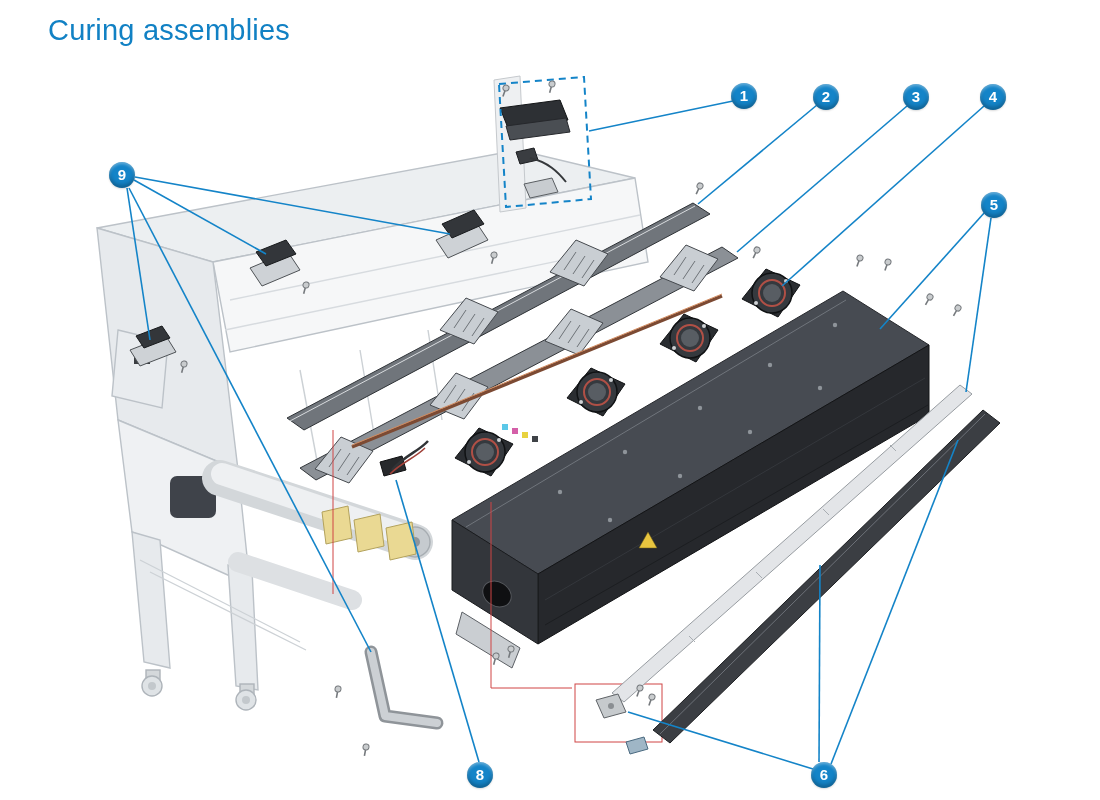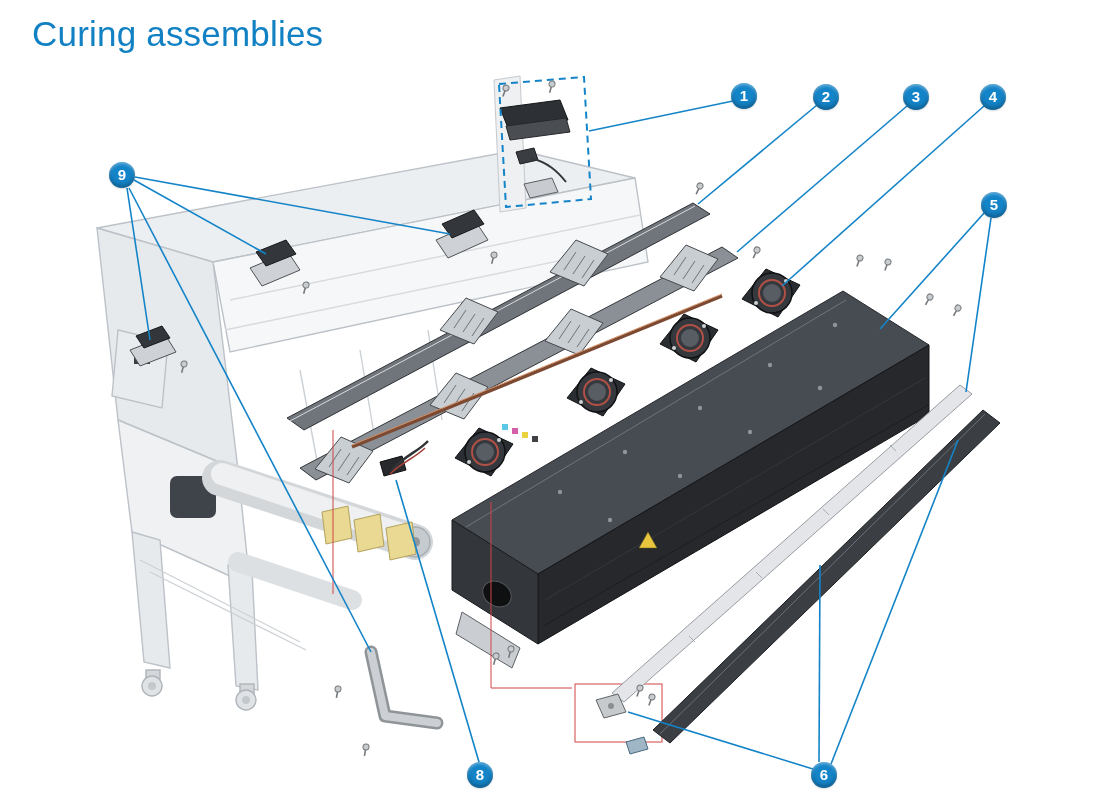--- a/index.html
+++ b/index.html
@@ -1,18 +1,18 @@
 <!DOCTYPE html>
 <html style="--title: #1181C4; --accent: #1484C8; --callout-bg: #1484C8; --callout-text: #FFFFFF; --red-line: #D04545; --dark-part: #26282C; --light-part: #CED2D6;"><head>
 <meta charset="utf-8">
 <style>
   html,body{margin:0;padding:0;background:#ffffff;}
   body{font-family:"Liberation Sans",sans-serif;}
   .canvas{position:relative;width:1100px;height:800px;background:#ffffff;overflow:hidden;}
-  .title{position:absolute;left:32px;top:14px;margin:0;font-size:35px;font-weight:500;
+  .title{position:absolute;left:48px;top:14px;margin:0;font-size:29px;font-weight:500;
          color:var(--title,#1181C4);letter-spacing:.2px;}
   .art{position:absolute;left:0;top:0;}
   .callout{position:absolute;width:26px;height:26px;border-radius:50%;
            background:var(--callout-bg,#1484C8);color:var(--callout-text,#fff);
            font-size:15px;font-weight:bold;line-height:26px;text-align:center;
            box-shadow:inset 0 -3px 4px rgba(0,0,0,.28), inset 0 2px 3px rgba(255,255,255,.35), 0 1px 2px rgba(0,0,0,.15);}
 </style>
 </head>
 <body>
 

